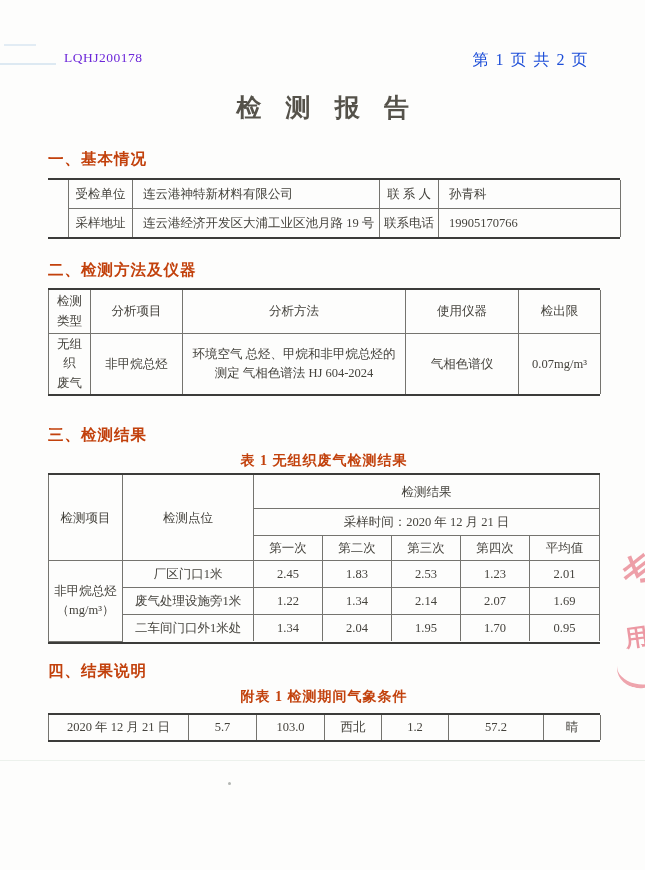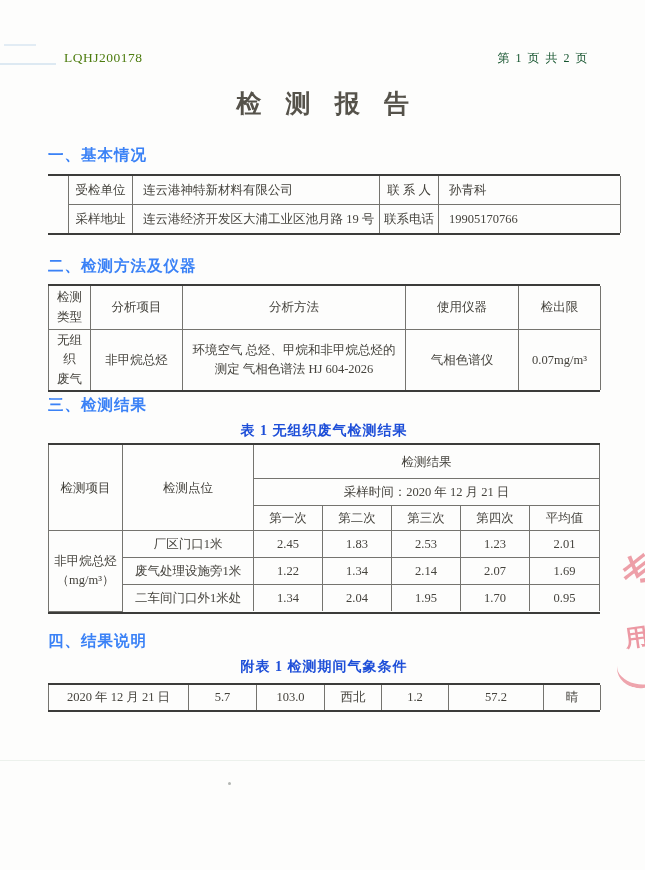--- a/index.html
+++ b/index.html
@@ -4,28 +4,28 @@
 <style>
   html,body{margin:0;padding:0;background:#ffffff;}
   .page{
     position:relative;width:645px;height:870px;overflow:hidden;
     background:#fdfdfc;
     font-family:"Liberation Serif","DejaVu Serif",serif;
     color:#46443d;
   }
   
   .hdr{display:flex;justify-content:space-between;padding:50px 56px 0 64px;}
-  .doc-code{font-size:13.5px;letter-spacing:.5px;color:#4d7c0f;}
-  .page-info{font-size:12px;letter-spacing:1.5px;color:#14532d;}
+  .doc-code{font-size:13.5px;letter-spacing:.5px;color:#6d28d9;}
+  .page-info{font-size:16px;letter-spacing:1.5px;color:#1d4ed8;}
   
   .title{margin-top:20px;text-align:center;font-size:25px;font-weight:600;
     letter-spacing:9px;color:#55524a;text-indent:9px;}
   
-  .sec-h{margin:24px 0 0 48px;font-size:15.5px;font-weight:bold;color:#3b82f6;letter-spacing:1px;}
-  .tbl-title{width:552px;margin:6px 0 0 48px;text-align:center;font-size:14px;font-weight:bold;color:#1d4ed8;letter-spacing:1px;}
+  .sec-h{margin:24px 0 0 48px;font-size:15.5px;font-weight:bold;color:#c2410c;letter-spacing:1px;}
+  .tbl-title{width:552px;margin:6px 0 0 48px;text-align:center;font-size:14px;font-weight:bold;color:#c2410c;letter-spacing:1px;}
   
   .tbl-wrap{width:552px;margin-left:48px;border-top:2.5px solid #3c3c3a;border-bottom:2.5px solid #3c3c3a;}
   table{width:100%;border-collapse:collapse;table-layout:fixed;}
   td{border:1px solid #75746f;font-size:12.5px;color:#45433d;text-align:center;
      padding:1px 2px;line-height:1.45;overflow:hidden;}
   tr>td:first-child{border-left:1px solid #75746f;}
   .tbl-wrap tr:first-child td{border-top:none;}
   .tbl-wrap tr:last-child td{border-bottom:none;}
   td.left{text-align:left;padding-left:10px;}
   
@@ -37,21 +37,21 @@
   .t3 .hr3 td{height:22px;margin-top:33px;}
   .t3 .dr td{height:24px;}
   .t4 .hrow td{height:22px;}
   .t4 .drow td{height:23px;}
   .two-line{line-height:1.55;text-align:center;}
   
   .mt-s1{margin-top:25px;}
   .m-t1{margin-top:8px;padding-left:20px;}
   .mt-s2{margin-top:21px;}
   .m-t2{margin-top:7px;}
-  .mt-s3{margin-top:3px;}
+  .mt-s3{margin-top:29px;}
   .m-t3{margin-top:3px;}
   .mt-s4{margin-top:17px;}
   .m-t4{margin-top:7px;}
   
   .stamp{position:absolute;top:542px;right:-16px;width:46px;height:140px;
     color:#e8808d;pointer-events:none;}
   .stamp-c1{position:absolute;top:4px;left:8px;font-size:36px;font-weight:bold;
     transform:rotate(-38deg);opacity:.75;}
   .stamp-c2{position:absolute;top:80px;left:10px;font-size:23px;font-weight:bold;
     transform:rotate(-8deg);opacity:.8;}
@@ -126,21 +126,21 @@
         <td>检出限</td>
       </tr>
       <tr class="drow">
         <td class="two-line">
           <div>无组织</div>
           <div>废气</div>
         </td>
         <td>非甲烷总烃</td>
         <td class="two-line">
           <div>环境空气 总烃、甲烷和非甲烷总烃的</div>
-          <div>测定 气相色谱法 HJ 604-2026</div>
+          <div>测定 气相色谱法 HJ 604-2024</div>
         </td>
         <td>气相色谱仪</td>
         <td>0.07mg/m³</td>
       </tr>
     </tbody>
       </table>
   </div>
 
   <div class="sec-h mt-s3">三、检测结果</div>
   <div class="tbl-title">表 1 无组织废气检测结果</div>

